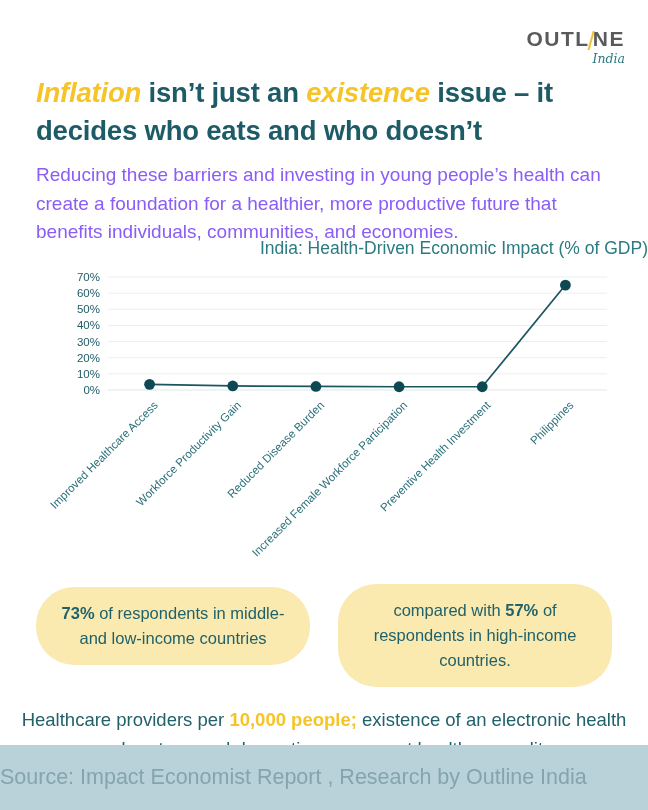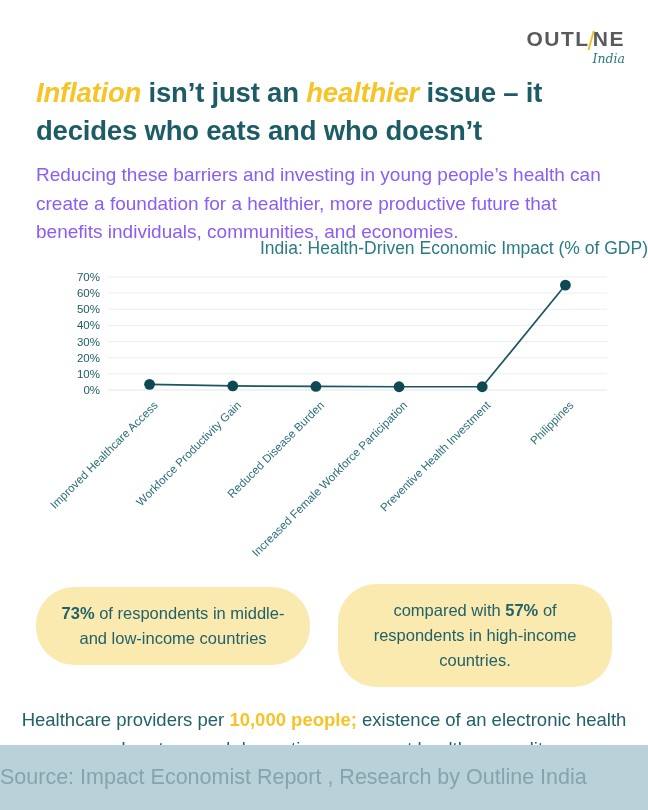--- a/index.html
+++ b/index.html
@@ -46,21 +46,21 @@
 
 <div class="page">
 
   <div class="logo">
     <div>
       <span class="logo-word">OUTL</span><span class="logo-slash">/</span><span class="logo-word">NE</span>
     </div>
     <div class="logo-sub">India</div>
   </div>
 
-  <h1 class="headline"><span class="hl-yellow">Inflation</span><span class="hl-teal"> isn’t just an </span><span class="hl-yellow">healthier</span><span class="hl-teal"> issue – it</span><br><span class="hl-teal">decides who eats and who doesn’t</span></h1>
+  <h1 class="headline"><span class="hl-yellow">Inflation</span><span class="hl-teal"> isn’t just an </span><span class="hl-yellow">existence</span><span class="hl-teal"> issue – it</span><br><span class="hl-teal">decides who eats and who doesn’t</span></h1>
 
   <p class="intro">Reducing these barriers and investing in young people’s health can create a foundation for a healthier, more productive future that benefits individuals, communities, and economies.</p>
 
   <div class="chart-title">India: Health-Driven Economic Impact (% of GDP)</div>
   <svg class="chart-svg" id="chart-svg" width="648" height="312" viewBox="0 0 648 312">
       <line x1="108" x2="607" y1="127" y2="127" stroke="#dde7ea" stroke-width="1"></line>
       <text x="100" y="131" text-anchor="end" class="ylab">0%</text>
       <line x1="108" x2="607" y1="110.85714285714286" y2="110.85714285714286" stroke="#e9eff1" stroke-width="1"></line>
       <text x="100" y="114.85714285714286" text-anchor="end" class="ylab">10%</text>
       <line x1="108" x2="607" y1="94.71428571428572" y2="94.71428571428572" stroke="#e9eff1" stroke-width="1"></line>

